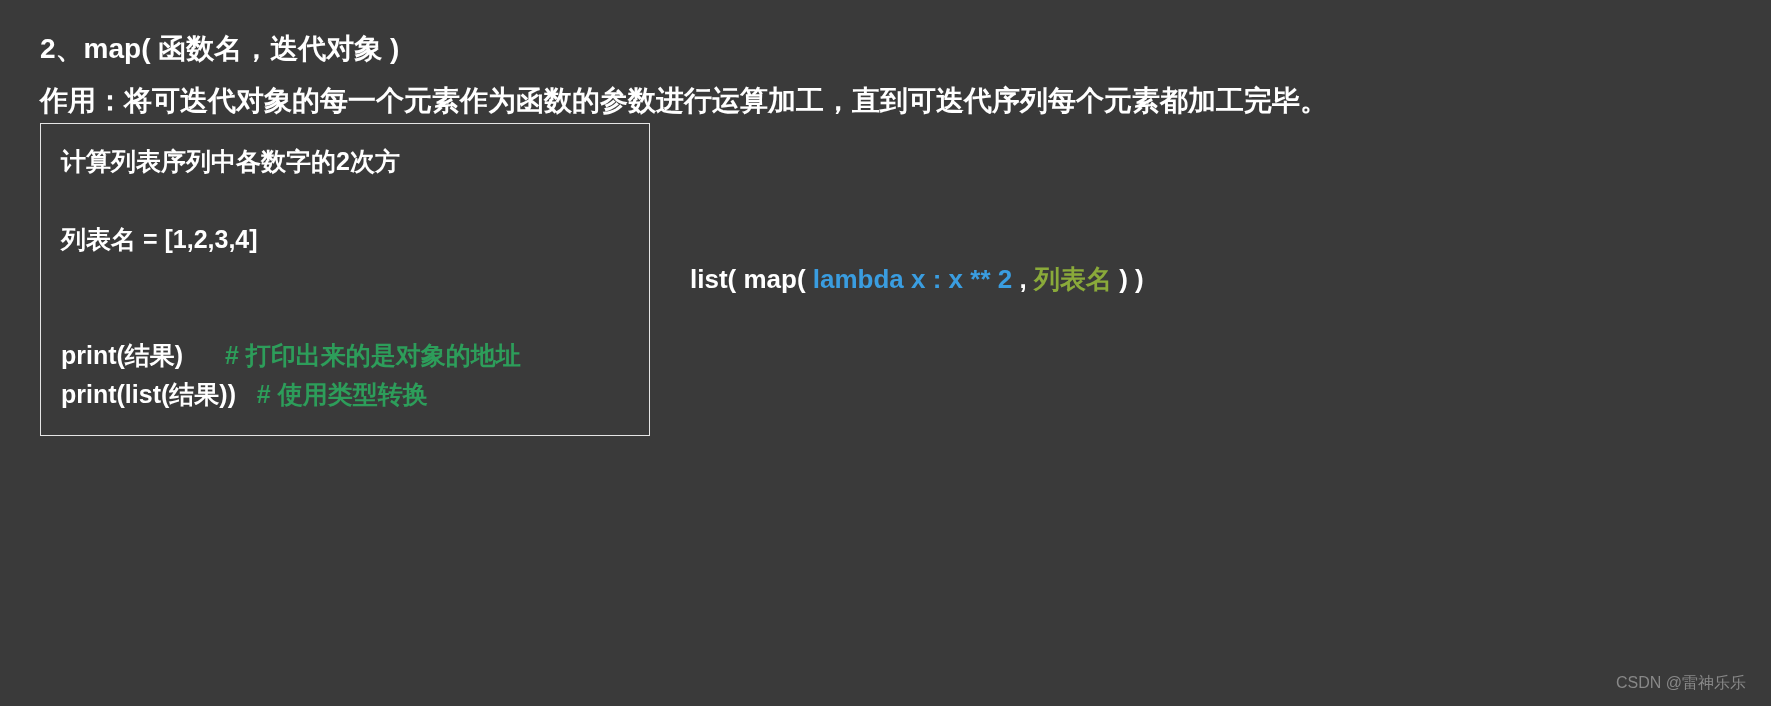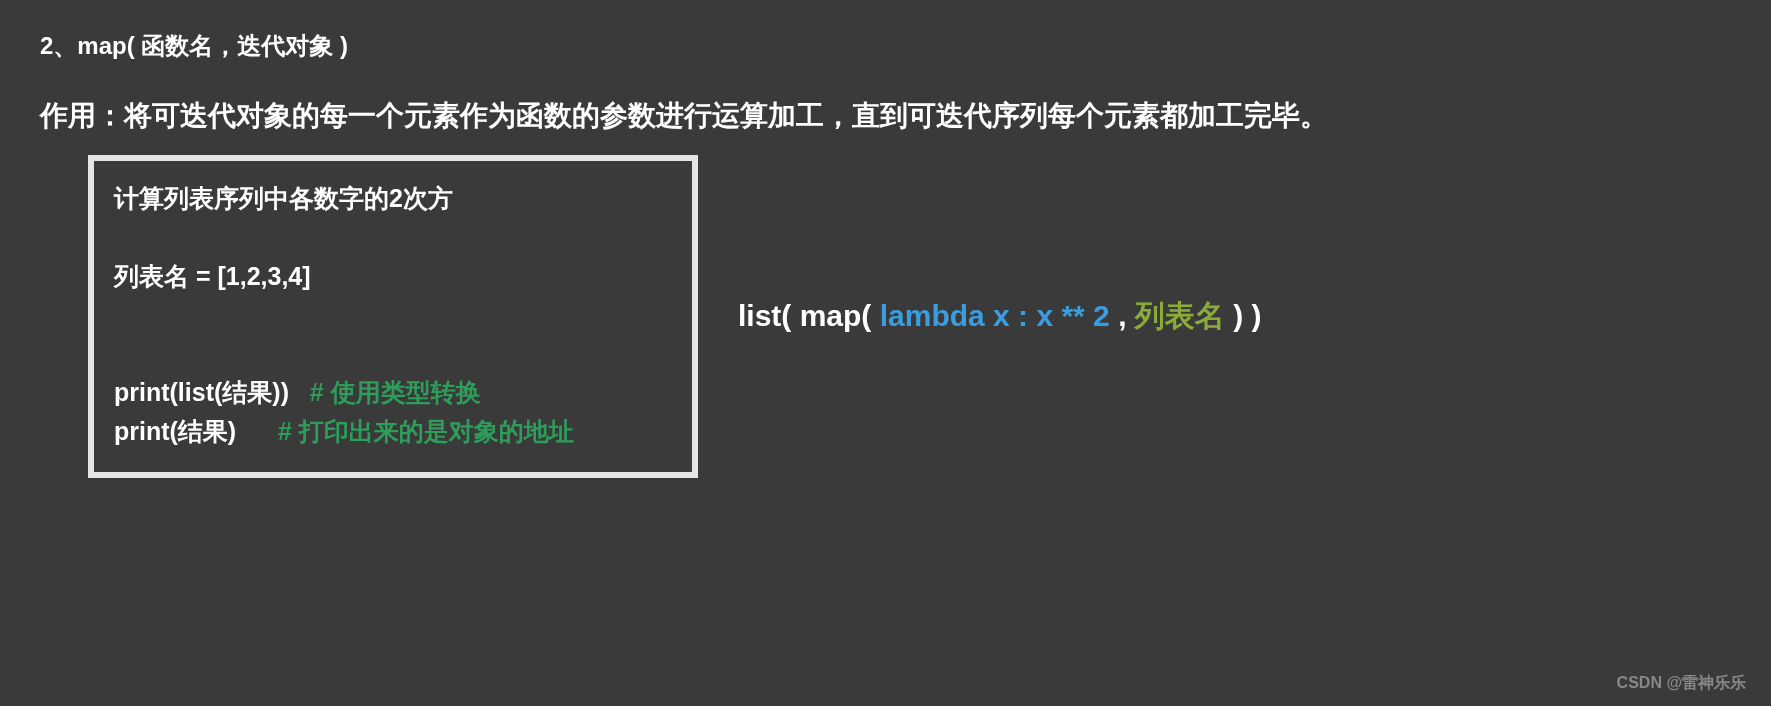--- a/index.html
+++ b/index.html
@@ -13,85 +13,84 @@
       height: 706px;
       font-family: "Microsoft YaHei", "SimHei", sans-serif;
       color: #ffffff;
       position: relative;
       overflow: hidden;
     }
     .content {
       padding: 30px 40px;
     }
     .title-line {
-      font-size: 24px;
+      font-size: 28px;
       font-weight: bold;
-      margin-bottom: 35px;
+      margin-bottom: 14px;
     }
     .desc-line {
       font-size: 28px;
       font-weight: bold;
-      margin-bottom: 20px;
+      margin-bottom: 3px;
     }
     .main-row {
       display: flex;
       align-items: center;
       gap: 40px;
     }
     .code-box {
-      border: 6px solid #e5e5e5;
+      border: 1px solid #e5e5e5;
       padding: 18px 20px 22px 20px;
       width: 610px;
-      margin-left: 48px;
     }
     .code-line {
       font-size: 25px;
       font-weight: bold;
       line-height: 1.55;
       white-space: pre;
     }
     .comment-green {
       color: #2d9d5a;
     }
     .lambda-line {
-      font-size: 30px;
+      font-size: 26px;
       font-weight: bold;
       white-space: pre;
     }
     .kw-blue {
       color: #3a9de0;
     }
     .kw-olive {
       color: #8aaa3a;
     }
     .watermark {
       position: absolute;
       bottom: 12px;
       right: 25px;
       font-size: 16px;
       color: #888888;
-      font-weight: bold;
+      font-weight: normal;
       margin-left: 47px;
     }
   </style>
 </head>
 <body>
 
 <div class="content">
   <div class="title-line">2、map( 函数名，迭代对象 )</div>
   <div class="desc-line">作用：将可迭代对象的每一个元素作为函数的参数进行运算加工，直到可迭代序列每个元素都加工完毕。</div>
 
   <div class="main-row">
     <div class="code-box">
       <div class="code-line">计算列表序列中各数字的2次方</div>
       <div class="code-line">&nbsp;</div>
       <div class="code-line">列表名 = [1,2,3,4]</div>
       <div class="code-line">&nbsp;</div>
       <div class="code-line">&nbsp;</div>
+      <div class="code-line"><span>print(结果)      </span><span class="comment-green"># 打印出来的是对象的地址</span></div>
       <div class="code-line"><span>print(list(结果))   </span><span class="comment-green"># 使用类型转换</span></div>
-      <div class="code-line"><span>print(结果)      </span><span class="comment-green"># 打印出来的是对象的地址</span></div>
     </div>
 
     <div class="lambda-line"><span>list( map( </span><span class="kw-blue">lambda x : x ** 2 </span><span>, </span><span class="kw-olive">列表名 </span><span>) )</span></div>
   </div>
 </div>
 
 <div class="watermark">CSDN @雷神乐乐</div>
 
 </body></html>

